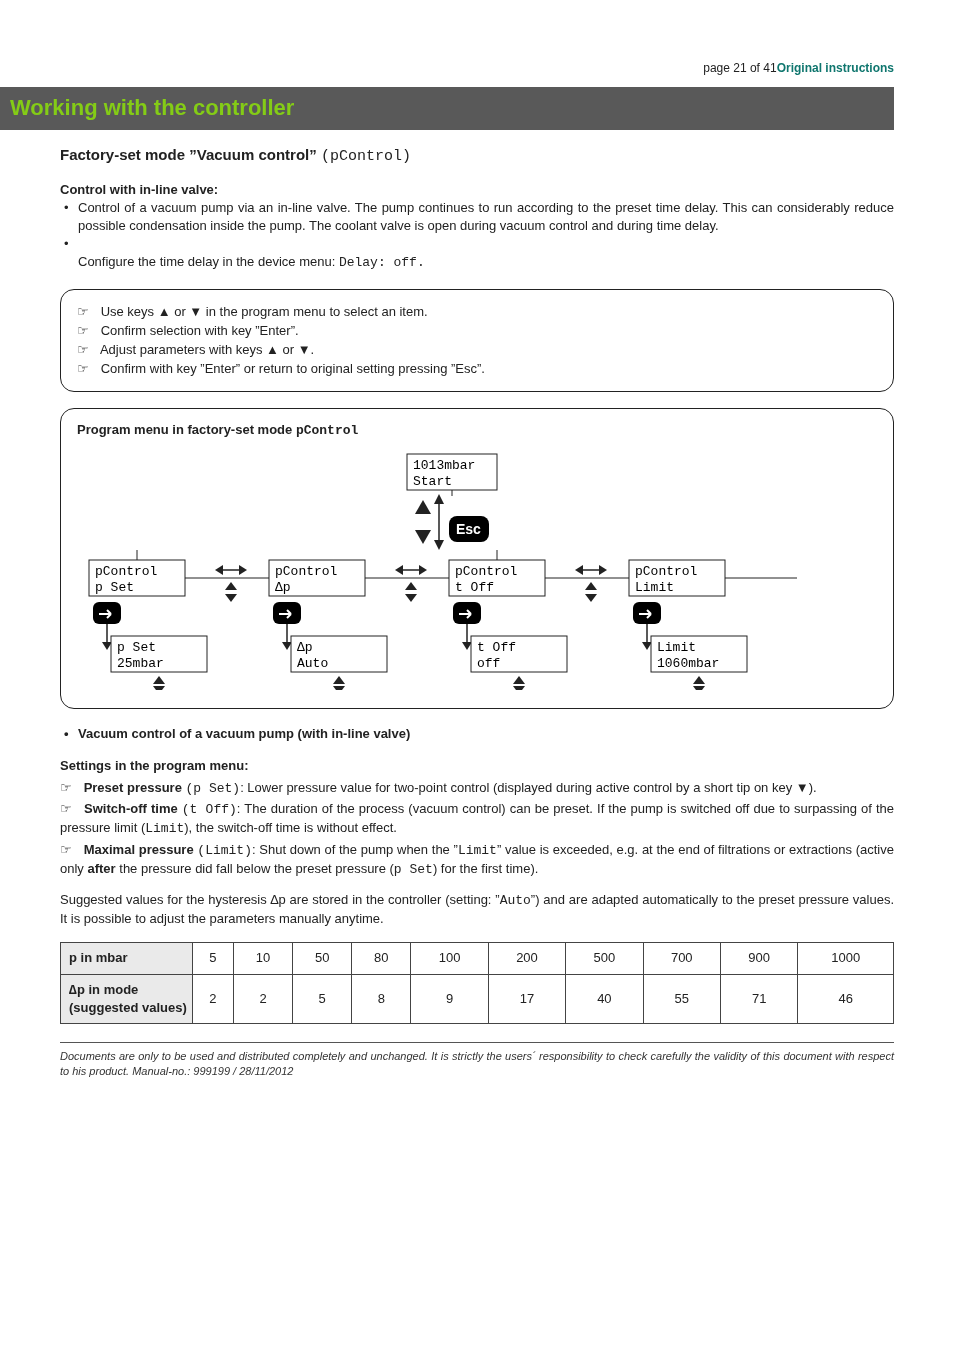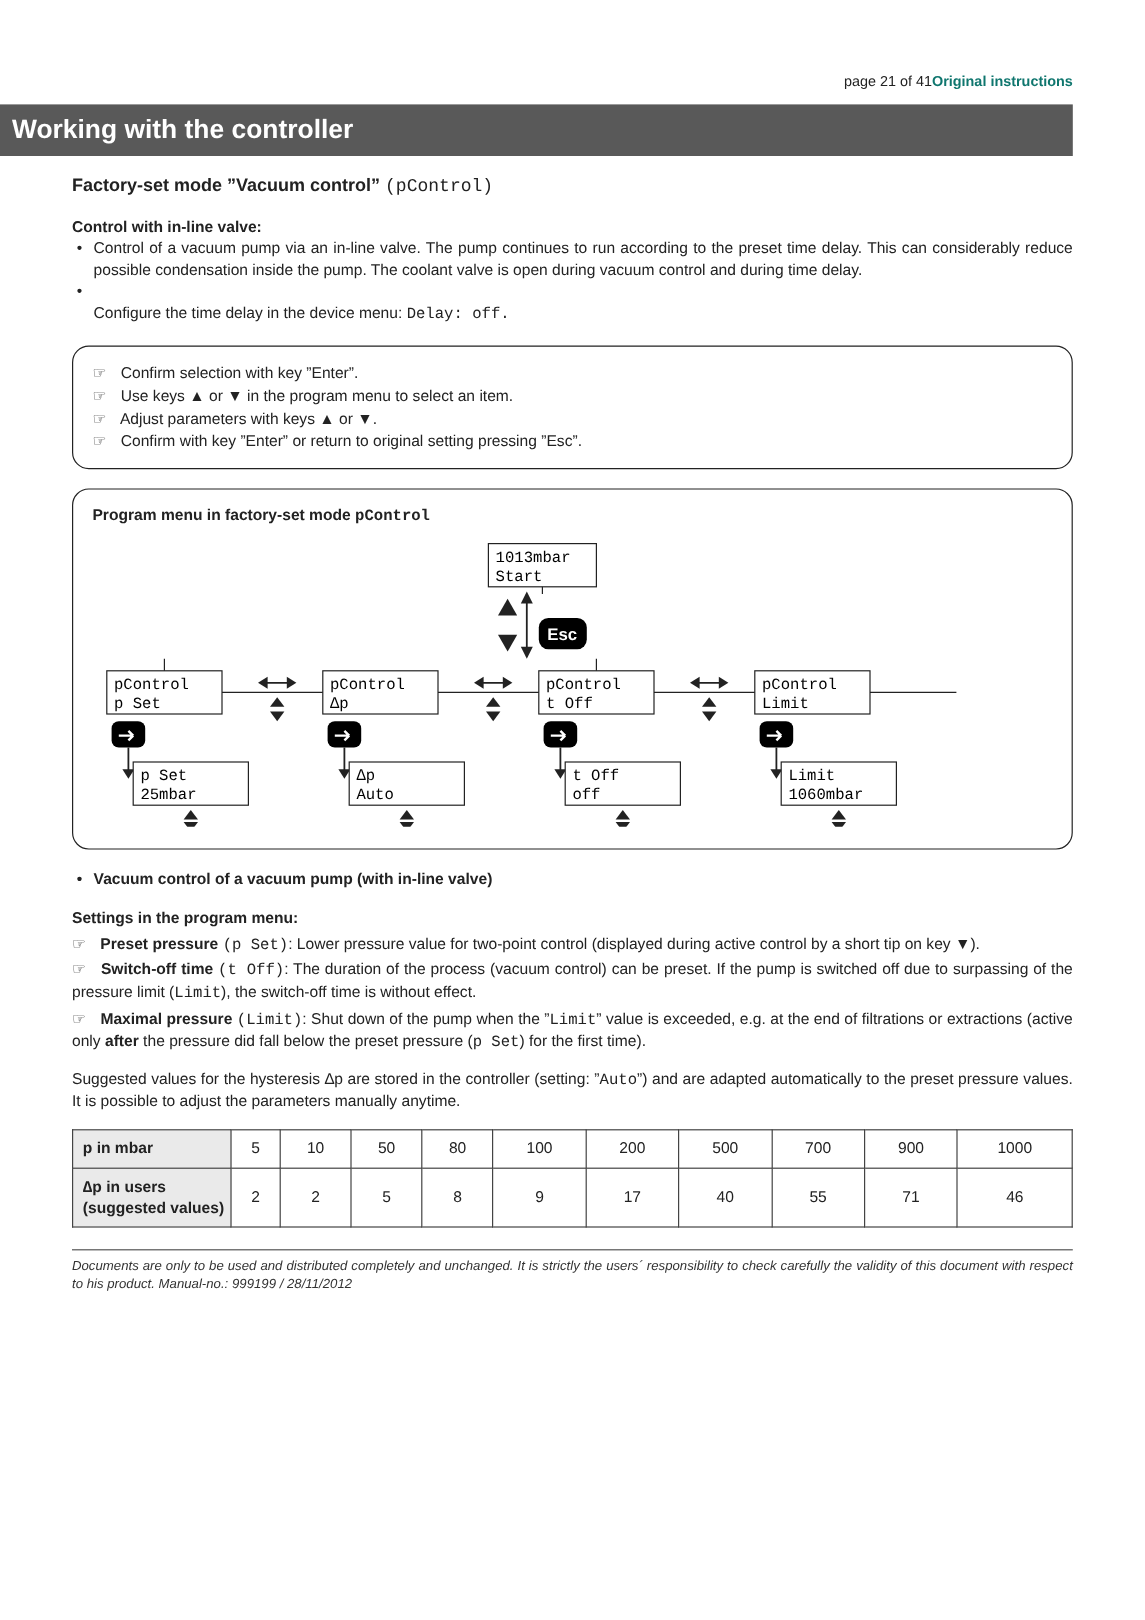--- a/index.html
+++ b/index.html
@@ -9,21 +9,21 @@
     color: #222;
     width: 954px;
     background: #fff;
     padding: 28px 60px 20px 60px;
     line-height: 1.4;
   }
   .header-line { display: flex; justify-content: flex-end; font-size: 12px; margin-bottom: 10px; margin-top: 32px; }
   .header-right { color: #0f766e; font-weight: bold; }
   .section-banner {
     background: #595959;
-    color: #ffffff;
+    color: #84cc16;
     font-size: 22px;
     font-weight: bold;
     padding: 6px 10px;
     margin: 6px 0 14px -60px;
     width: calc(100% + 60px);
   }
   .subtitle { font-size: 15px; font-weight: bold; margin-bottom: 14px; }
   .mono { font-family: "Courier New", monospace; }
   .para-block { text-align: justify; margin-bottom: 14px; }
   .bold { font-weight: bold; }
@@ -73,22 +73,22 @@
     <li>Control of a vacuum pump via an in-line valve. The pump continues to run according to the preset time delay. This can considerably reduce possible condensation inside the pump. The coolant valve is open during vacuum control and during time delay.</li>
     <li>
       <br>
       <span>Configure the time delay in the device menu:  </span><span class="mono">Delay: off.</span>
     </li>
   </ul>
 </div>
 
 <div class="round-box">
   <ul class="bullet-cf">
+    <li><span class="hand">☞</span> <span>Use keys ▲ or ▼ in the program menu to select an item.</span></li>
     <li><span class="hand">☞</span> <span>Confirm selection with key ”Enter”.</span></li>
-    <li><span class="hand">☞</span> <span>Use keys ▲ or ▼ in the program menu to select an item.</span></li>
     <li><span class="hand">☞</span> <span>Adjust parameters with keys ▲ or ▼.</span></li>
     <li><span class="hand">☞</span> <span>Confirm with key ”Enter” or return to original setting pressing ”Esc”.</span></li>
   </ul>
 </div>
 
 <div class="round-box">
   <div class="diagram-title">
     <span>Program menu in factory-set mode </span><span class="mono">pControl</span>
   </div>
   <svg width="780" height="240">
@@ -222,21 +222,21 @@
         <td>50</td>
         <td>80</td>
         <td>100</td>
         <td>200</td>
         <td>500</td>
         <td>700</td>
         <td>900</td>
         <td>1000</td>
   </tr>
   <tr>
-    <th><span>∆p in users</span><br><span>(suggested values)</span></th>
+    <th><span>∆p in mode</span><br><span>(suggested values)</span></th>
     <td>2</td>
         <td>2</td>
         <td>5</td>
         <td>8</td>
         <td>9</td>
         <td>17</td>
         <td>40</td>
         <td>55</td>
         <td>71</td>
         <td>46</td>

